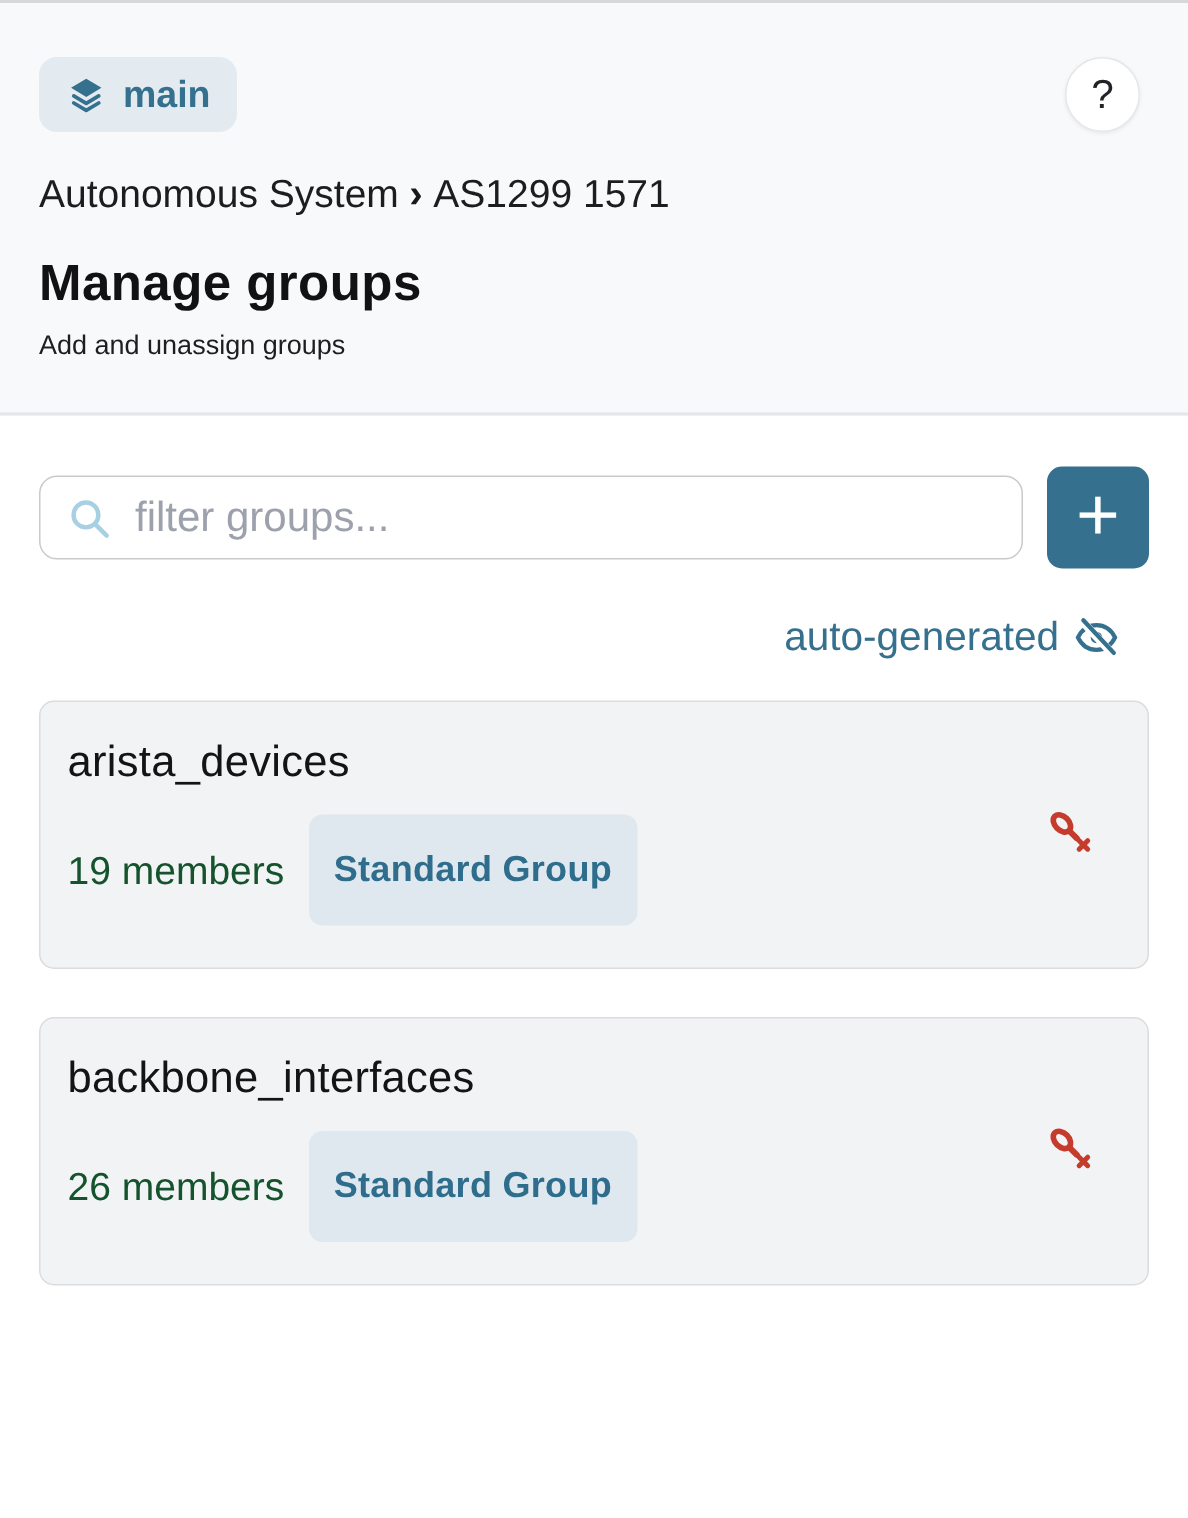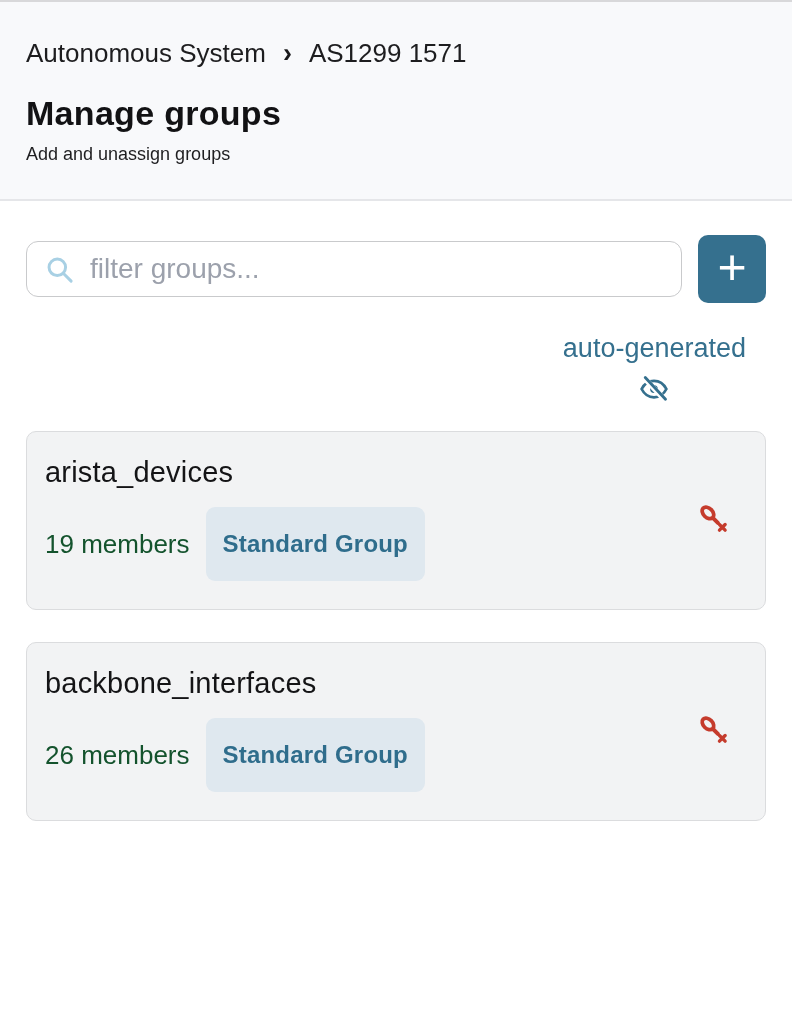--- a/index.html
+++ b/index.html
@@ -32,21 +32,22 @@
   }
   .help-btn {
     width: 50px; height: 50px; border-radius: 50%;
     background: #ffffff; border: 1px solid #e6e7eb;
     box-shadow: 0 1px 3px rgba(0,0,0,0.07);
     font-size: 27px; font-weight: 500; color: #232327;
     display: flex; align-items: center; justify-content: center;
     cursor: pointer; font-family: inherit;
   }
   .breadcrumb {
-    display: flex; align-items: center; gap: 17px;
+    margin-top: 26px;
+    display: flex; align-items: center; gap: 7px;
     font-size: 26px; color: #1d1d1f;
   }
   .crumb { cursor: pointer; }
   .crumb-sep { font-size: 27px; font-weight: 700; color: #19191b; line-height: 1; }
   .page-title {
     margin: 25px 0 0 0;
     font-size: 34px; font-weight: 700; color: #121214;
     letter-spacing: 0.3px;
   }
   .page-subtitle {
@@ -77,21 +78,21 @@
   }
   .add-btn .plus { font-size: 50px; font-weight: 200; line-height: 1; margin-top: -5px; }
   .auto-row {
     margin-top: 30px;
     display: flex; justify-content: flex-end;
     padding-right: 20px;
   }
   .auto-link {
     display: inline-flex; align-items: center; gap: 10px;
     color: #35708e; font-size: 27px; font-weight: 500;
-    text-decoration: none; cursor: pointer; flex-direction: column;
+    text-decoration: none; cursor: pointer;
   }
   
   .group-list { margin-top: 27px; display: flex; flex-direction: column; gap: 32px; }
   .group-card {
     background: #f2f3f4;
     border: 1px solid #dbdcde;
     border-radius: 10px;
     padding: 24px 32px 28px 18px;
     display: flex; align-items: center; justify-content: space-between;
     box-sizing: border-box;
@@ -113,20 +114,33 @@
     display: flex; align-items: center; justify-content: center;
   }
   svg { display: block; }
 </style>
 </head>
 <body>
 
 <div class="page">
 
   <header class="page-header">
+    <div class="header-top">
+      <div class="branch-badge">
+        <span class="icon">
+          <svg viewBox="0 0 24 24" width="27" height="27">
+            <polygon points="12,2.2 21,7.6 12,13 3,7.6" fill="#35708e"></polygon>
+            <polyline points="4.6,12.4 12,16.8 19.4,12.4" fill="none" stroke="#35708e" stroke-width="2.2" stroke-linecap="round" stroke-linejoin="round"></polyline>
+            <polyline points="4.6,16.6 12,21 19.4,16.6" fill="none" stroke="#35708e" stroke-width="2.2" stroke-linecap="round" stroke-linejoin="round"></polyline>
+          </svg>
+        </span>
+        <span>main</span>
+      </div>
+      <button class="help-btn">?</button>
+    </div>
 
     <nav class="breadcrumb">
       <span class="crumb">Autonomous System</span>
       <span class="crumb-sep">›</span>
       <span class="crumb">AS1299 1571</span>
     </nav>
 
     <h1 class="page-title">Manage groups</h1>
     <p class="page-subtitle">Add and unassign groups</p>
   </header>

